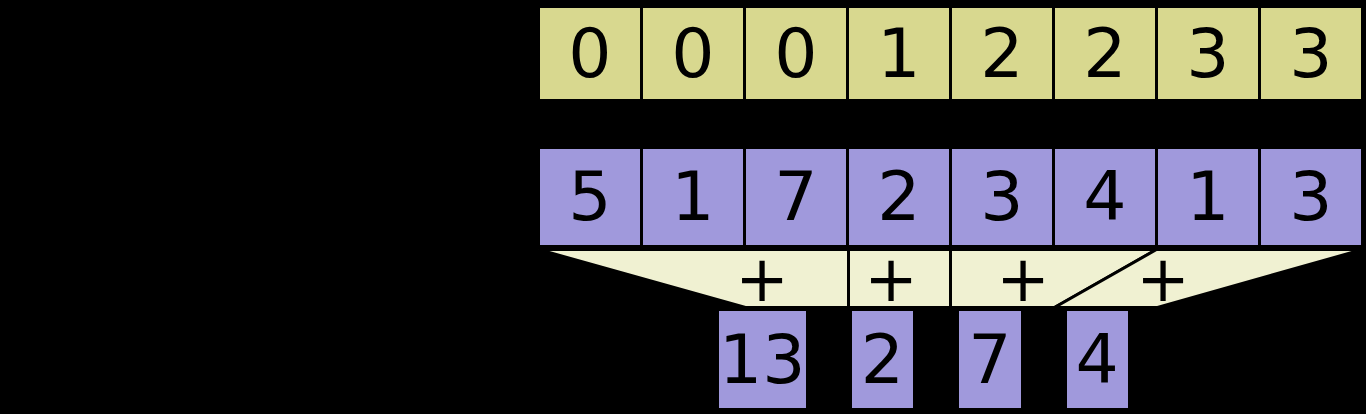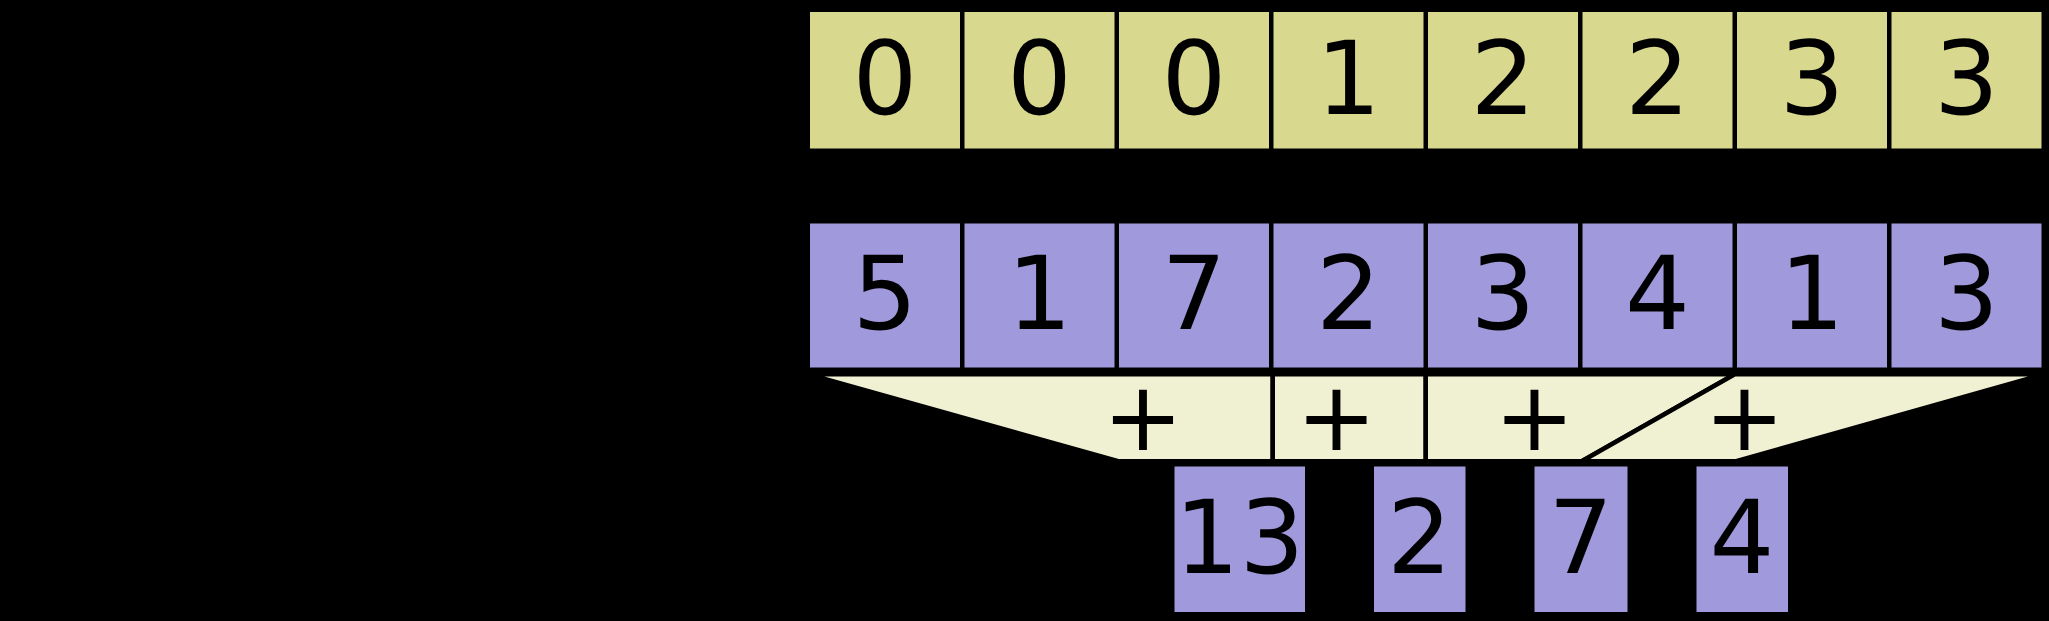--- a/index.html
+++ b/index.html
@@ -20,21 +20,21 @@
   .cell-row {
     position: absolute;
     display: flex;
     background: #000000;
     padding: 3px;
     gap: 3px;
     box-sizing: border-box;
   }
   .row-keys    { left: 537px; top: 5px;   width: 827px; height: 97px;  }
   .row-values  { left: 537px; top: 146px; width: 827px; height: 102px; }
-  .row-results { left: 780px; top: 308px; width: 415px; height: 103px; gap: 46px; }
+  .row-results { left: 716px; top: 308px; width: 415px; height: 103px; gap: 46px; }
   .cell {
     flex: 1 1 0;
     display: flex;
     align-items: center;
     justify-content: center;
     font-size: 68px;
     line-height: 1;
     color: #000000;
   }
   .cell-key    { background: #d8d88f; }

